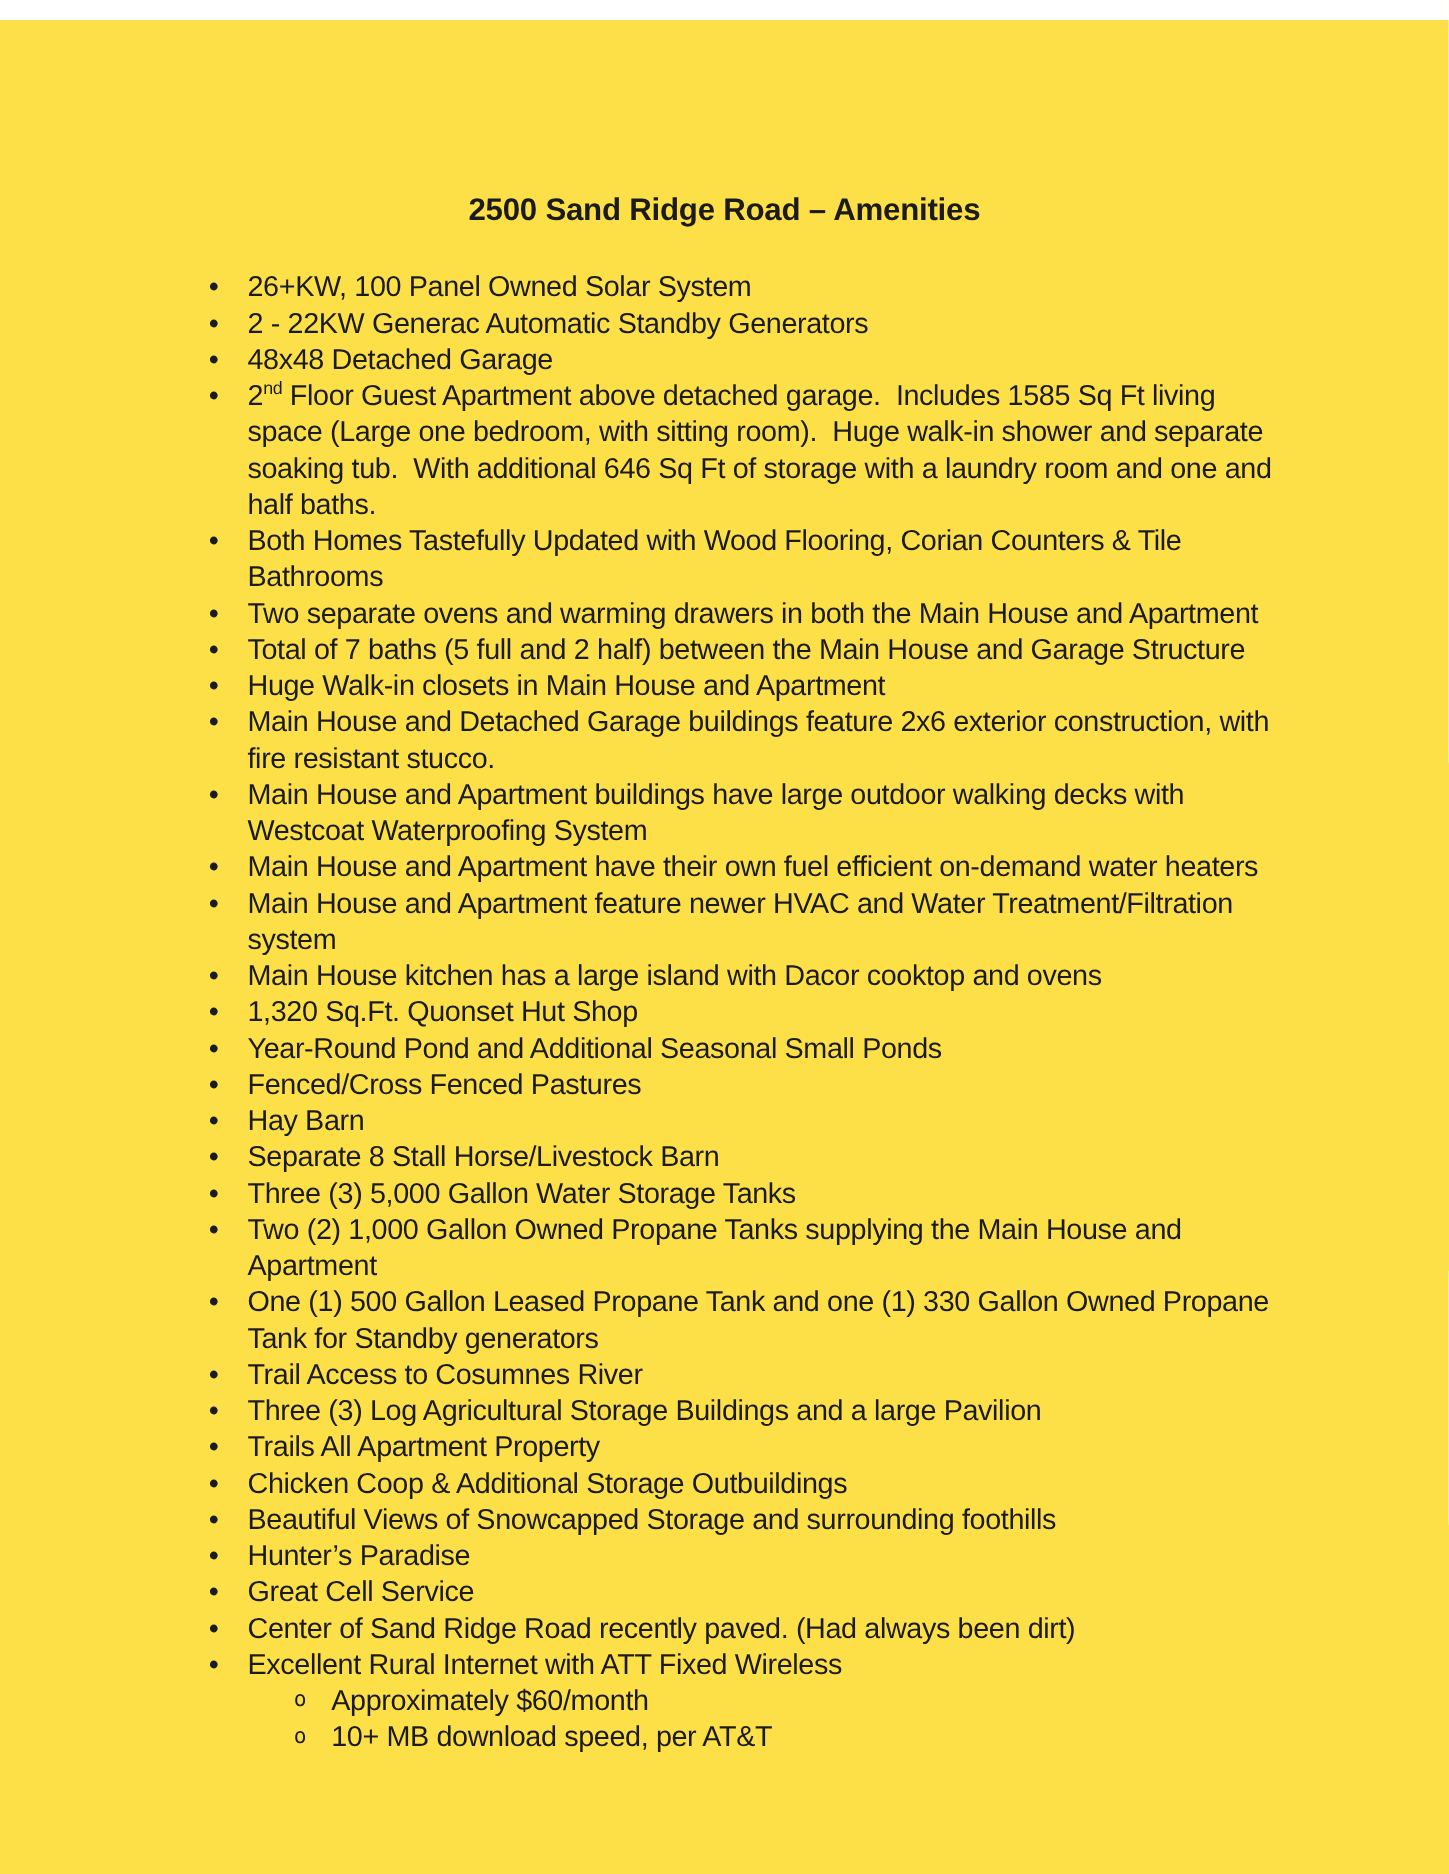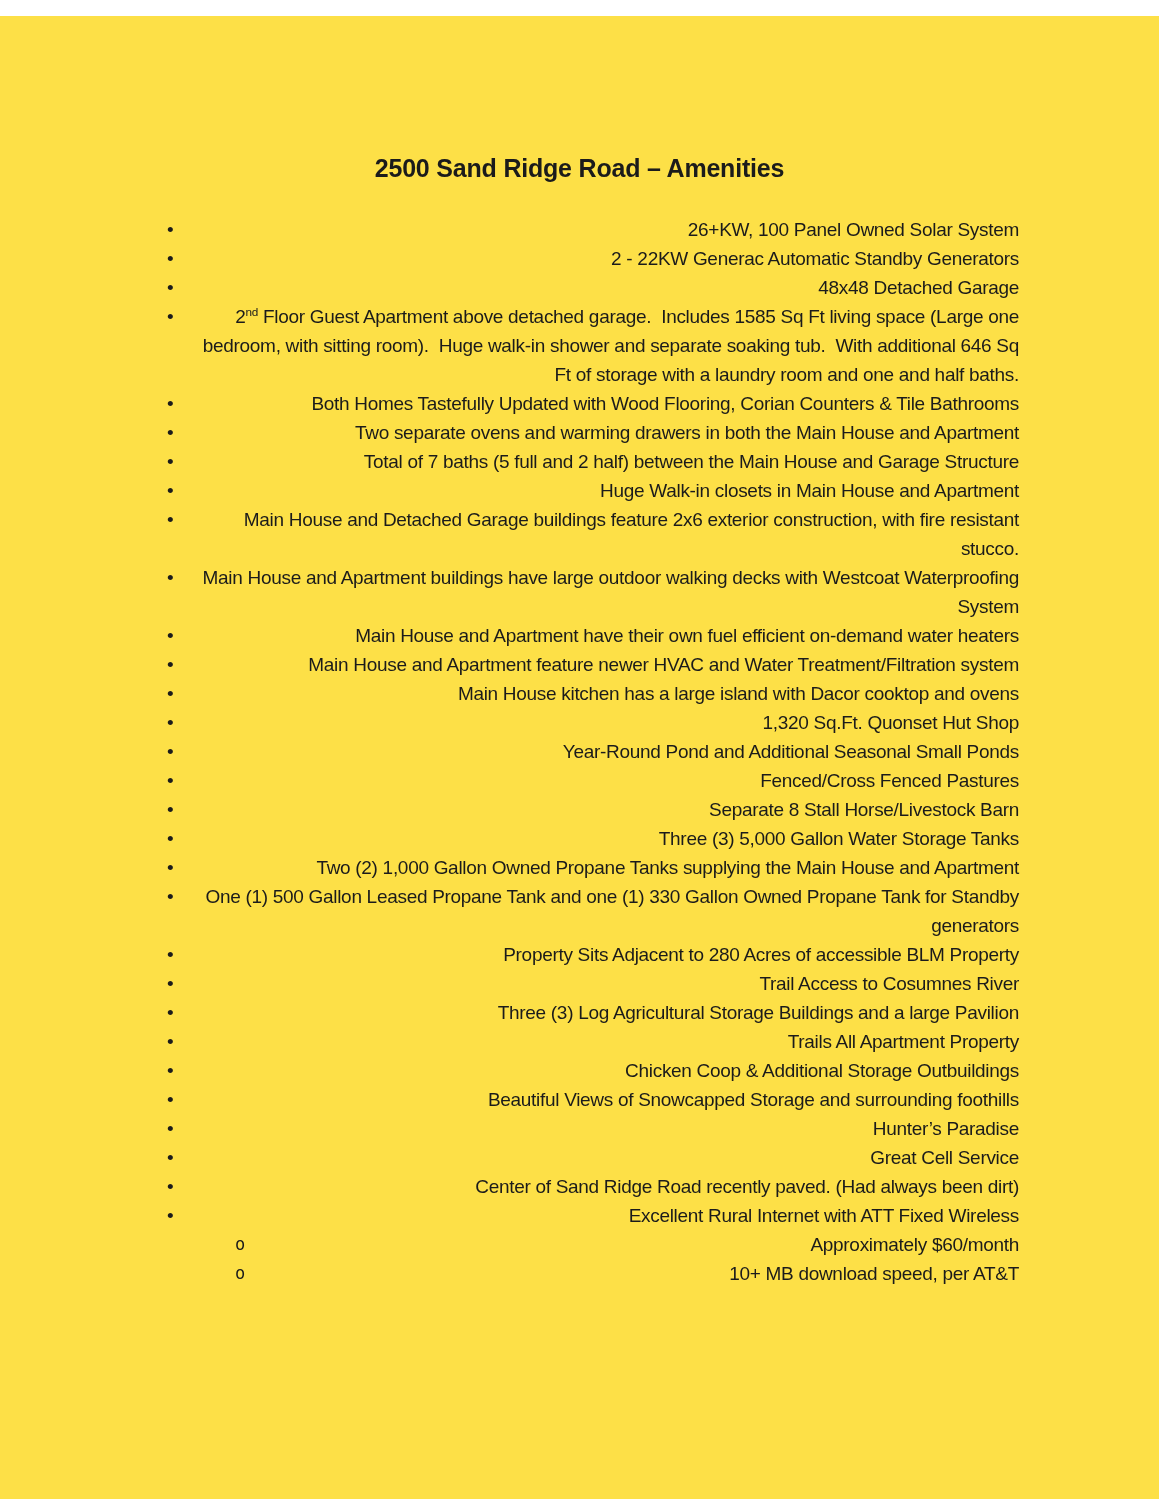--- a/index.html
+++ b/index.html
@@ -28,24 +28,23 @@
     line-height: 32px;
     font-weight: bold;
     text-align: center;
     letter-spacing: -0.2px;
     color: #1b1b1b;
   }
   ul.amenities {
     list-style: none;
     margin: 0;
     padding: 0;
-    font-size: 19px;
+    font-size: 23px;
     line-height: 29px;
     letter-spacing: -0.3px;
-    text-align: right;
   }
   ul.amenities > li {
     position: relative;
     padding-left: 58px;
   }
   ul.amenities > li::before {
     content: "\2022";
     position: absolute;
     left: 27px;
     top: 0;
@@ -95,25 +94,25 @@
     <li><span class="li-text">Total of 7 baths (5 full and 2 half) between the Main House and Garage Structure</span></li>
     <li><span class="li-text">Huge Walk-in closets in Main House and Apartment</span></li>
     <li><span class="li-text">Main House and Detached Garage buildings feature 2x6 exterior construction, with fire resistant stucco.</span></li>
     <li><span class="li-text">Main House and Apartment buildings have large outdoor walking decks with Westcoat Waterproofing System</span></li>
     <li><span class="li-text">Main House and Apartment have their own fuel efficient on-demand water heaters</span></li>
     <li><span class="li-text">Main House and Apartment feature newer HVAC and Water Treatment/Filtration system</span></li>
     <li><span class="li-text">Main House kitchen has a large island with Dacor cooktop and ovens</span></li>
     <li><span class="li-text">1,320 Sq.Ft. Quonset Hut Shop</span></li>
     <li><span class="li-text">Year-Round Pond and Additional Seasonal Small Ponds</span></li>
     <li><span class="li-text">Fenced/Cross Fenced Pastures</span></li>
+    <li><span class="li-text">Hay Barn</span></li>
     <li><span class="li-text">Separate 8 Stall Horse/Livestock Barn</span></li>
     <li><span class="li-text">Three (3) 5,000 Gallon Water Storage Tanks</span></li>
     <li><span class="li-text">Two (2) 1,000 Gallon Owned Propane Tanks supplying the Main House and Apartment</span></li>
     <li><span class="li-text">One (1) 500 Gallon Leased Propane Tank and one (1) 330 Gallon Owned Propane Tank for Standby generators</span></li>
-    <li><span class="li-text">Property Sits Adjacent to 280 Acres of accessible BLM Property</span></li>
     <li><span class="li-text">Trail Access to Cosumnes River</span></li>
     <li><span class="li-text">Three (3) Log Agricultural Storage Buildings and a large Pavilion</span></li>
     <li><span class="li-text">Trails All Apartment Property</span></li>
     <li><span class="li-text">Chicken Coop &amp; Additional Storage Outbuildings</span></li>
     <li><span class="li-text">Beautiful Views of Snowcapped Storage and surrounding foothills</span></li>
     <li><span class="li-text">Hunter’s Paradise</span></li>
     <li><span class="li-text">Great Cell Service</span></li>
     <li><span class="li-text">Center of Sand Ridge Road recently paved. (Had always been dirt)</span></li>
     <li>
       <span class="li-text">Excellent Rural Internet with ATT Fixed Wireless</span>

